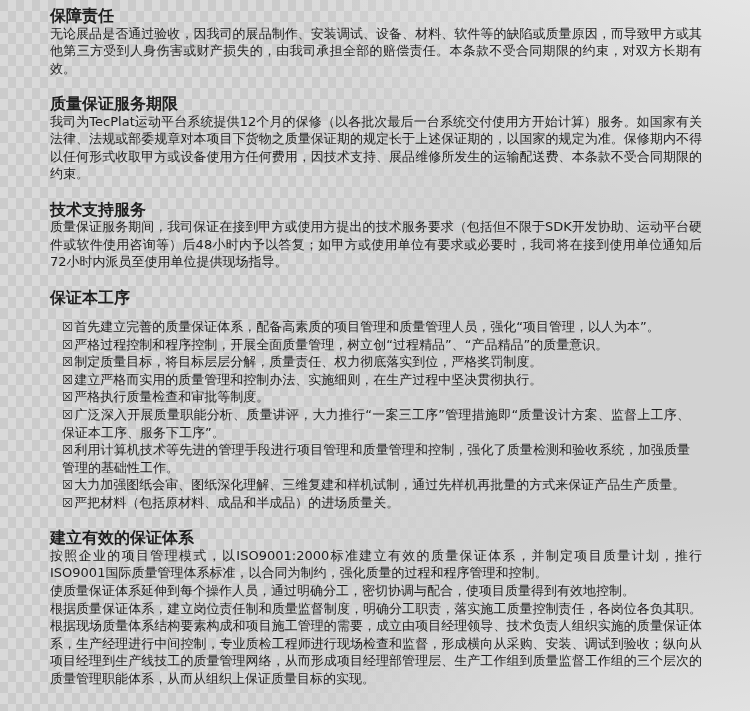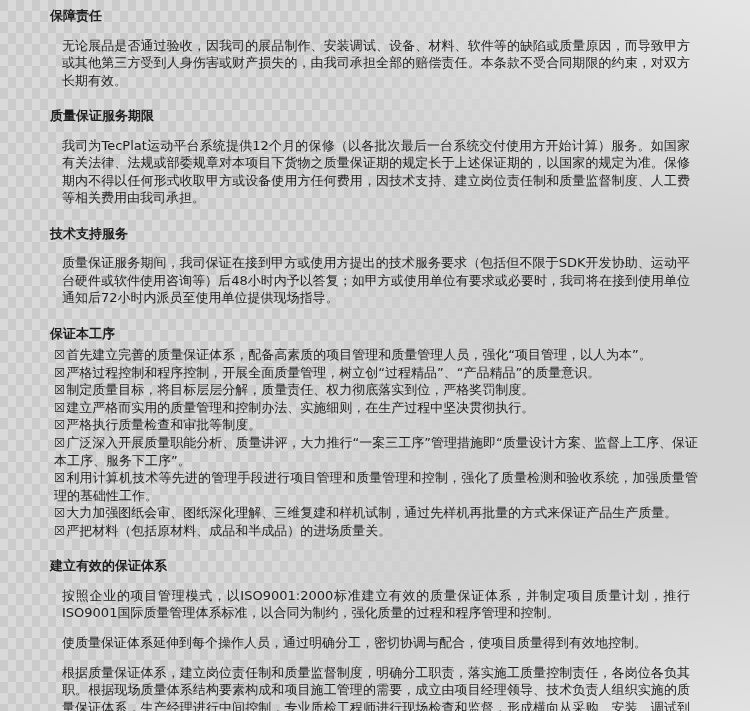--- a/index.html
+++ b/index.html
@@ -22,35 +22,35 @@
   .page {
     box-sizing: border-box;
     width: 750px;
     height: 711px;
     padding: 7px 48px 0 50px;
   }
   .sec { margin-top: 17.6px; }
   .sec:first-child { margin-top: 0; }
   h3 {
     margin: 0;
-    font-size: 13px;
+    font-size: 16px;
     font-weight: bold;
     line-height: 17.6px;
   }
   .subheading {
     font-weight: normal;
   }
   p {
-    margin: 12px;
+    margin: 0;
     text-align: justify;
     text-justify: inter-ideograph;
   }
   ul.principles {
     list-style: none;
-    margin: 4px;
+    margin: 12px;
     padding: 0;
   }
   ul.principles li {
     text-align: justify;
     text-justify: inter-ideograph;
   }
   .bx {
     font-size: 12.5px;
     margin-right: 1px;
   }
@@ -60,21 +60,21 @@
 
 <div class="page">
 
   <section class="sec">
     <h3>保障责任</h3>
     <p>无论展品是否通过验收，因我司的展品制作、安装调试、设备、材料、软件等的缺陷或质量原因，而导致甲方或其他第三方受到人身伤害或财产损失的，由我司承担全部的赔偿责任。本条款不受合同期限的约束，对双方长期有效。</p>
   </section>
 
   <section class="sec">
     <h3>质量保证服务期限</h3>
-    <p>我司为TecPlat运动平台系统提供12个月的保修（以各批次最后一台系统交付使用方开始计算）服务。如国家有关法律、法规或部委规章对本项目下货物之质量保证期的规定长于上述保证期的，以国家的规定为准。保修期内不得以任何形式收取甲方或设备使用方任何费用，因技术支持、建立岗位责任制和质量监督制度、人工费等相关费用由我司承担。</p>
+    <p>我司为TecPlat运动平台系统提供12个月的保修（以各批次最后一台系统交付使用方开始计算）服务。如国家有关法律、法规或部委规章对本项目下货物之质量保证期的规定长于上述保证期的，以国家的规定为准。保修期内不得以任何形式收取甲方或设备使用方任何费用，因技术支持、展品维修所发生的运输配送费、本条款不受合同期限的约束。</p>
   </section>
 
   <section class="sec">
     <h3>技术支持服务</h3>
     <p>质量保证服务期间，我司保证在接到甲方或使用方提出的技术服务要求（包括但不限于SDK开发协助、运动平台硬件或软件使用咨询等）后48小时内予以答复；如甲方或使用单位有要求或必要时，我司将在接到使用单位通知后72小时内派员至使用单位提供现场指导。</p>
   </section>
 
   <section class="sec">
     <h3>保证本工序</h3>
     <ul class="principles">

